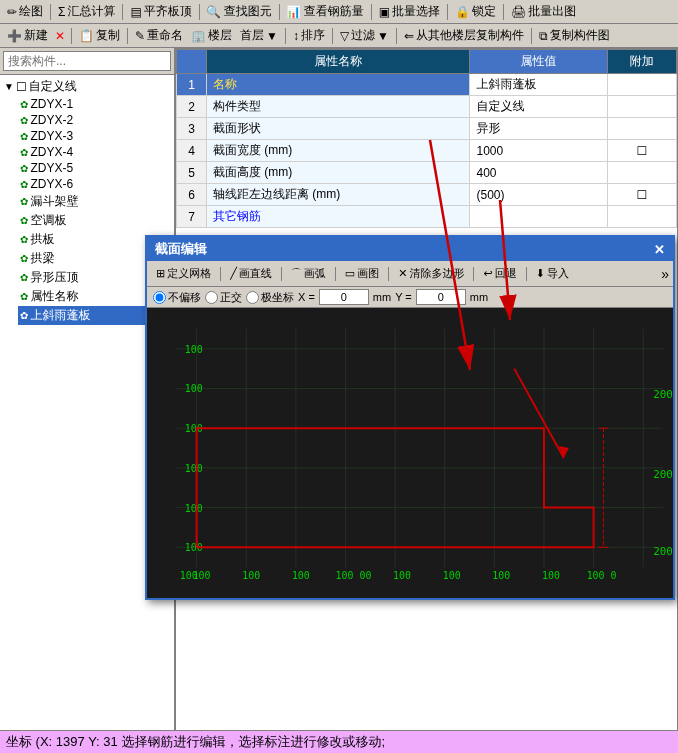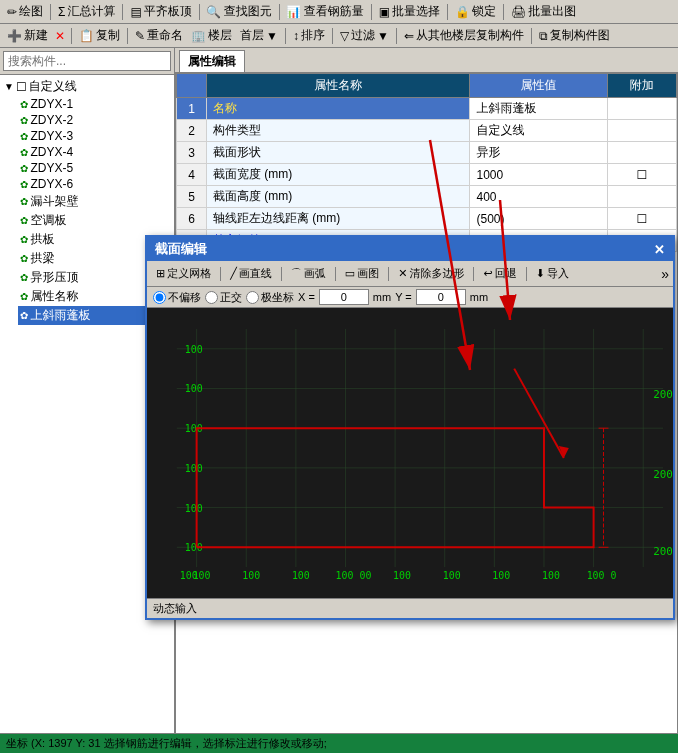--- a/index.html
+++ b/index.html
@@ -357,25 +357,20 @@
         <div class="tree-item selected">
           <span class="tree-icon" style="color:white;">✿</span>
           <span>上斜雨蓬板</span>
         </div>
       </div>
     </div>
   </div>
 
   <div class="right-panel">
 
-    <div class="tab-bar">
-      <div class="tab active">
-        <span>属性编辑</span>
-      </div>
-    </div>
 
     <div class="attr-table">
       <table>
         <thead>
           <tr>
             <th class="first"></th>
             <th>
               <span>属性名称</span>
             </th>
             <th style="background:#4472c4;">
@@ -590,26 +585,23 @@
       <line x1="460" y1="120" x2="460" y2="240" stroke="#cc0000" stroke-width="1" stroke-dasharray="4,2"></line>
 
       <line x1="455" y1="120" x2="465" y2="120" stroke="#cc0000" stroke-width="1"></line>
       <line x1="455" y1="240" x2="465" y2="240" stroke="#cc0000" stroke-width="1"></line>
 
       <line x1="370" y1="60" x2="420" y2="150" stroke="#cc0000" stroke-width="2"></line>
       <polygon points="420,150 415,138 425,140" fill="#cc0000"></polygon>
     </svg>
   </div>
 
-  <div class="status-bar" style="background:#d4d0c8; border-top:1px solid #808080; padding:2px 6px; font-size:11px;">
-    <span>动态输入</span>
-  </div>
 </div>
 
-<div style="position:fixed; bottom:0; left:0; right:0; background:#15803d; border-top:1px solid #808080; padding:2px 6px; font-size:11px; z-index:50;">
+<div style="position:fixed; bottom:0; left:0; right:0; background:#f0abfc; border-top:1px solid #808080; padding:2px 6px; font-size:13px; z-index:50;">
   <span>坐标 (X: 1397 Y: 31  选择钢筋进行编辑，选择标注进行修改或移动;</span>
 </div>
 
 <svg style="position:fixed; top:0; left:0; pointer-events:none; z-index:200;" width="678" height="753">
 
   <defs>
     <marker id="arrowhead" markerWidth="10" markerHeight="7" refX="10" refY="3.5" orient="auto">
       <polygon points="0 0, 10 3.5, 0 7" fill="#cc0000"></polygon>
     </marker>
   </defs>

